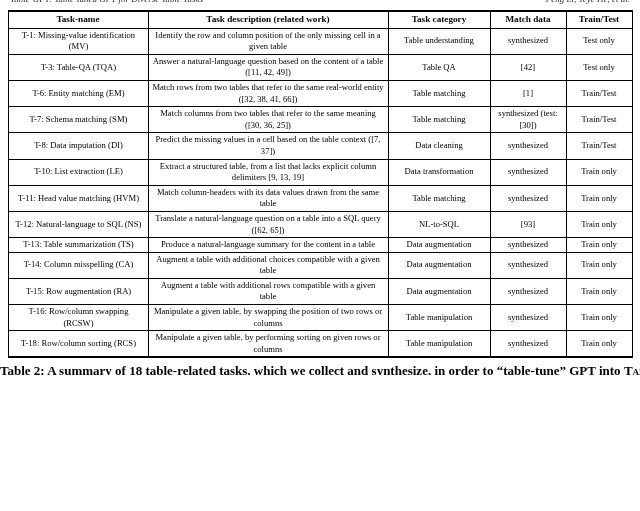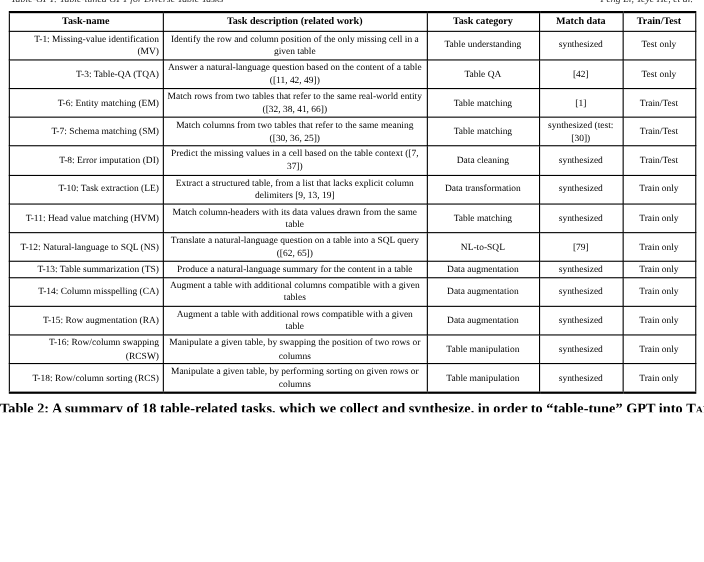--- a/index.html
+++ b/index.html
@@ -24,21 +24,21 @@
     border: 1px solid #000;
     font-size: 8.6px; line-height: 11.6px;
     padding: 1px 3px; text-align: center; vertical-align: middle;
     overflow: hidden;
   }
   table.tasks th {
     font-weight: bold; font-size: 9.2px;
     border-top: 2px solid #000;
     padding: 2px 3px;
   }
-  table.tasks td.col-name { text-align: right; padding-left: 4px; }
+  table.tasks td.col-name { text-align: center; padding-left: 4px; }
   table.tasks tr.group-end td { border-bottom: 3px double #000; }
   table.tasks tbody tr:last-child td { border-bottom: 2px solid #000; }
   
   .caption {
     width: 640px; text-align: center;
     font-size: 13px; font-weight: bold; margin-top: 5px;
     white-space: nowrap;
   }
   .caption .smallcaps { font-variant: small-caps; }
 </style>
@@ -94,57 +94,57 @@
           <td>Train/Test</td>
         </tr>
         <tr>
           <td class="col-name">T-7: Schema matching (SM)</td>
           <td>Match columns from two tables that refer to the same meaning ([30, 36, 25])</td>
           <td>Table matching</td>
           <td>synthesized (test: [30])</td>
           <td>Train/Test</td>
         </tr>
         <tr>
-          <td class="col-name">T-8: Error imputation (DI)</td>
+          <td class="col-name">T-8: Data imputation (DI)</td>
           <td>Predict the missing values in a cell based on the table context ([7, 37])</td>
           <td>Data cleaning</td>
           <td>synthesized</td>
           <td>Train/Test</td>
         </tr>
         <tr>
-          <td class="col-name">T-10: Task extraction (LE)</td>
+          <td class="col-name">T-10: List extraction (LE)</td>
           <td>Extract a structured table, from a list that lacks explicit column delimiters [9, 13, 19]</td>
           <td>Data transformation</td>
           <td>synthesized</td>
           <td>Train only</td>
         </tr>
         <tr>
           <td class="col-name">T-11: Head value matching (HVM)</td>
           <td>Match column-headers with its data values drawn from the same table</td>
           <td>Table matching</td>
           <td>synthesized</td>
           <td>Train only</td>
         </tr>
         <tr>
           <td class="col-name">T-12: Natural-language to SQL (NS)</td>
           <td>Translate a natural-language question on a table into a SQL query ([62, 65])</td>
           <td>NL-to-SQL</td>
-          <td>[79]</td>
+          <td>[93]</td>
           <td>Train only</td>
         </tr>
         <tr>
           <td class="col-name">T-13: Table summarization (TS)</td>
           <td>Produce a natural-language summary for the content in a table</td>
           <td>Data augmentation</td>
           <td>synthesized</td>
           <td>Train only</td>
         </tr>
         <tr>
           <td class="col-name">T-14: Column misspelling (CA)</td>
-          <td>Augment a table with additional columns compatible with a given tables</td>
+          <td>Augment a table with additional choices compatible with a given table</td>
           <td>Data augmentation</td>
           <td>synthesized</td>
           <td>Train only</td>
         </tr>
         <tr>
           <td class="col-name">T-15: Row augmentation (RA)</td>
           <td>Augment a table with additional rows compatible with a given table</td>
           <td>Data augmentation</td>
           <td>synthesized</td>
           <td>Train only</td>

